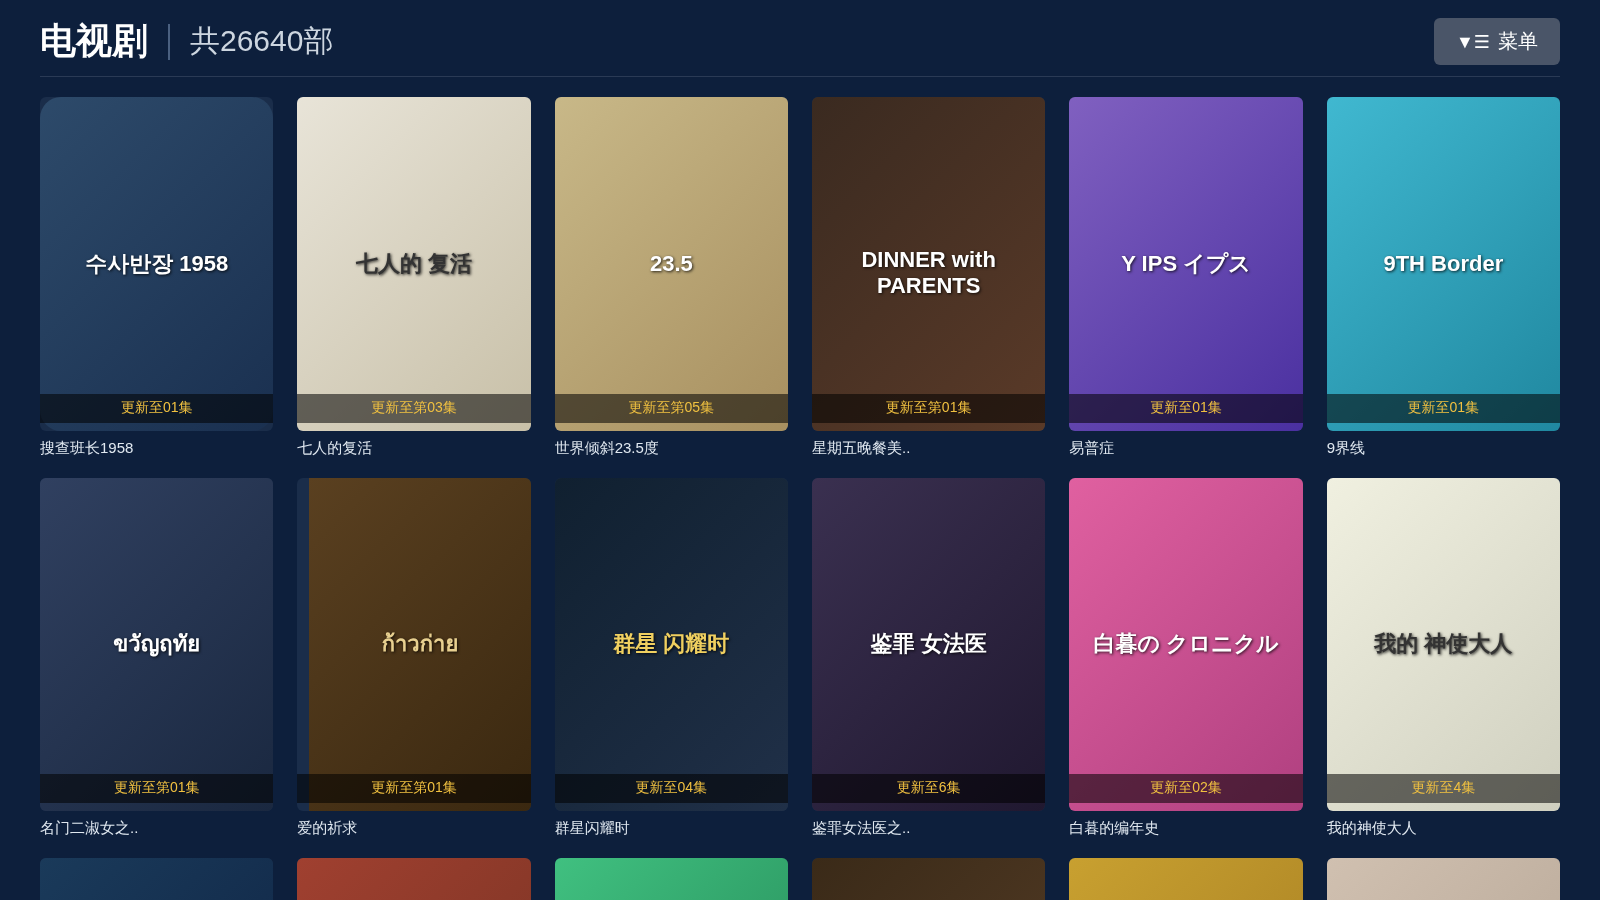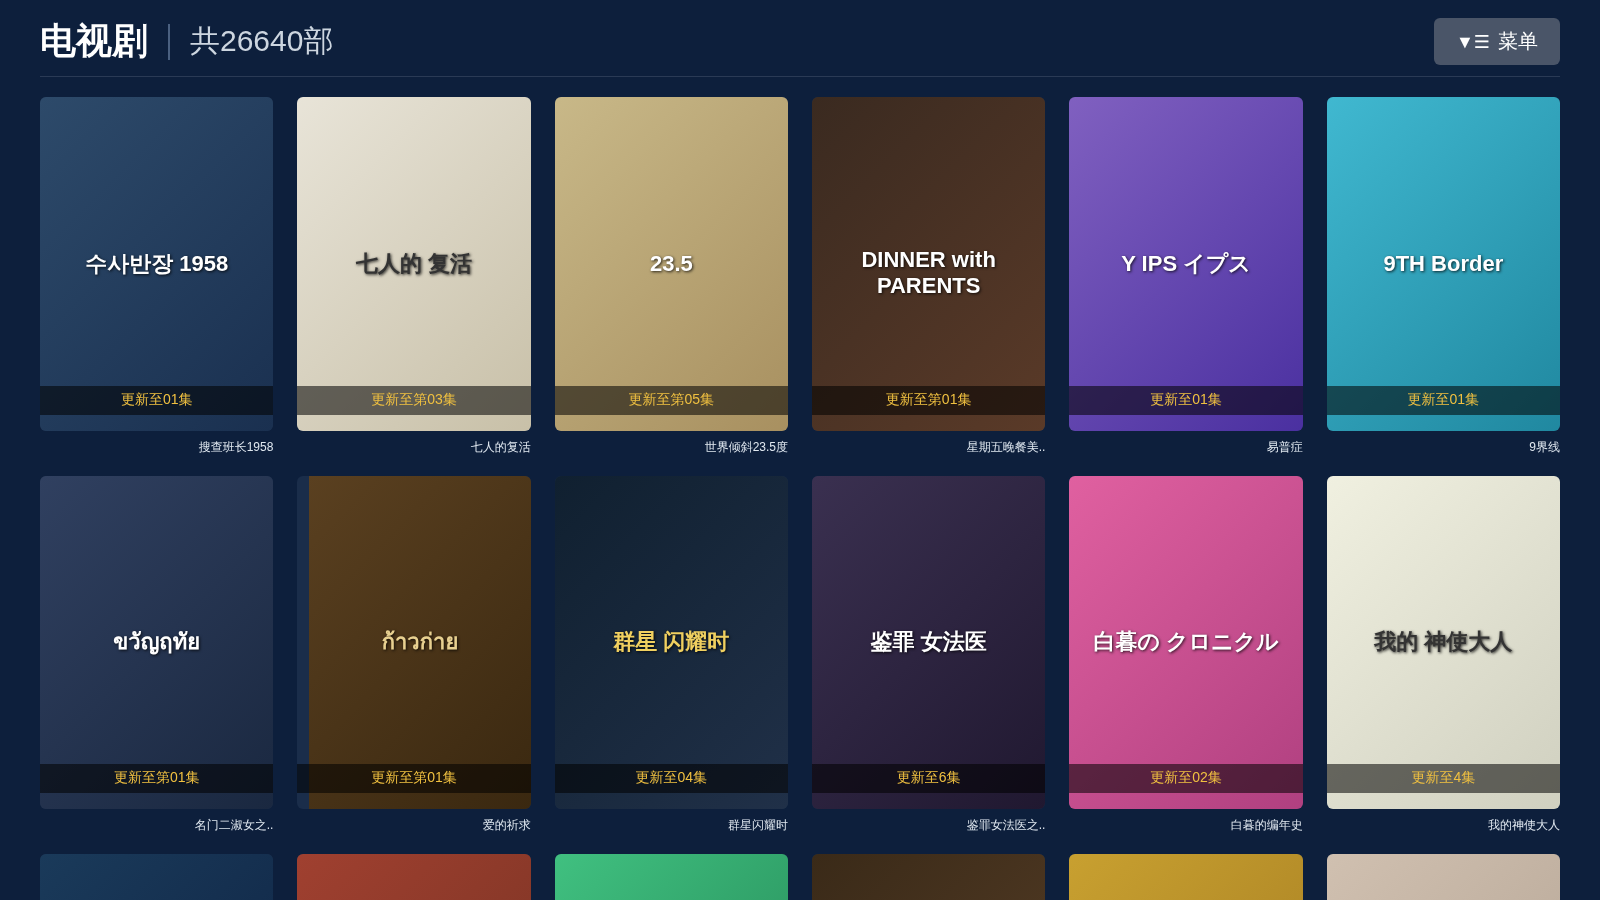--- a/index.html
+++ b/index.html
@@ -71,40 +71,40 @@
     .card-img-wrapper {
       position: relative;
       width: 100%;
       padding-top: 143%;
       border-radius: 6px;
       overflow: hidden;
       background: #1a2d4a;
     }
     .card-badge {
       position: absolute;
-      bottom: 16px;
+      bottom: 8px;
       left: 0;
       right: 0;
       background: rgba(0,0,0,0.55);
       color: #f0c040;
       font-size: 14px;
       text-align: center;
       padding: 5px 0 6px;
     }
     .card-title {
       margin-top: 8px;
-      font-size: 12px;
+      font-size: 15px;
       color: #e0e8f0;
-      text-align: right;
+      text-align: left;
       white-space: nowrap;
       overflow: hidden;
       text-overflow: ellipsis;
     }
     
-    .bg-1 { background: linear-gradient(135deg, #2d4a6a 0%, #1a3050 100%); }
+    .bg-1 { background: linear-gradient(135deg, #2d4a6a 0%, #1a3050 100%); border-radius: 21px; }
     .bg-2 { background: linear-gradient(135deg, #e8e4d8 0%, #c8c0a8 100%); }
     .bg-3 { background: linear-gradient(135deg, #c8b888 0%, #a89060 100%); }
     .bg-4 { background: linear-gradient(135deg, #3a2a20 0%, #5a3a28 100%); }
     .bg-5 { background: linear-gradient(135deg, #8060c0 0%, #4a30a0 100%); }
     .bg-6 { background: linear-gradient(135deg, #40b8d0 0%, #2088a0 100%); }
     .bg-7 { background: linear-gradient(135deg, #304060 0%, #1a2840 100%); }
     .bg-8 { background: linear-gradient(135deg, #5a4020 0%, #3a2810 100%); margin-left: 12px; }
     .bg-9 { background: linear-gradient(135deg, #102030 0%, #203048 100%); }
     .bg-10 { background: linear-gradient(135deg, #3a3050 0%, #201830 100%); }
     .bg-11 { background: linear-gradient(135deg, #e060a0 0%, #b04080 100%); }

